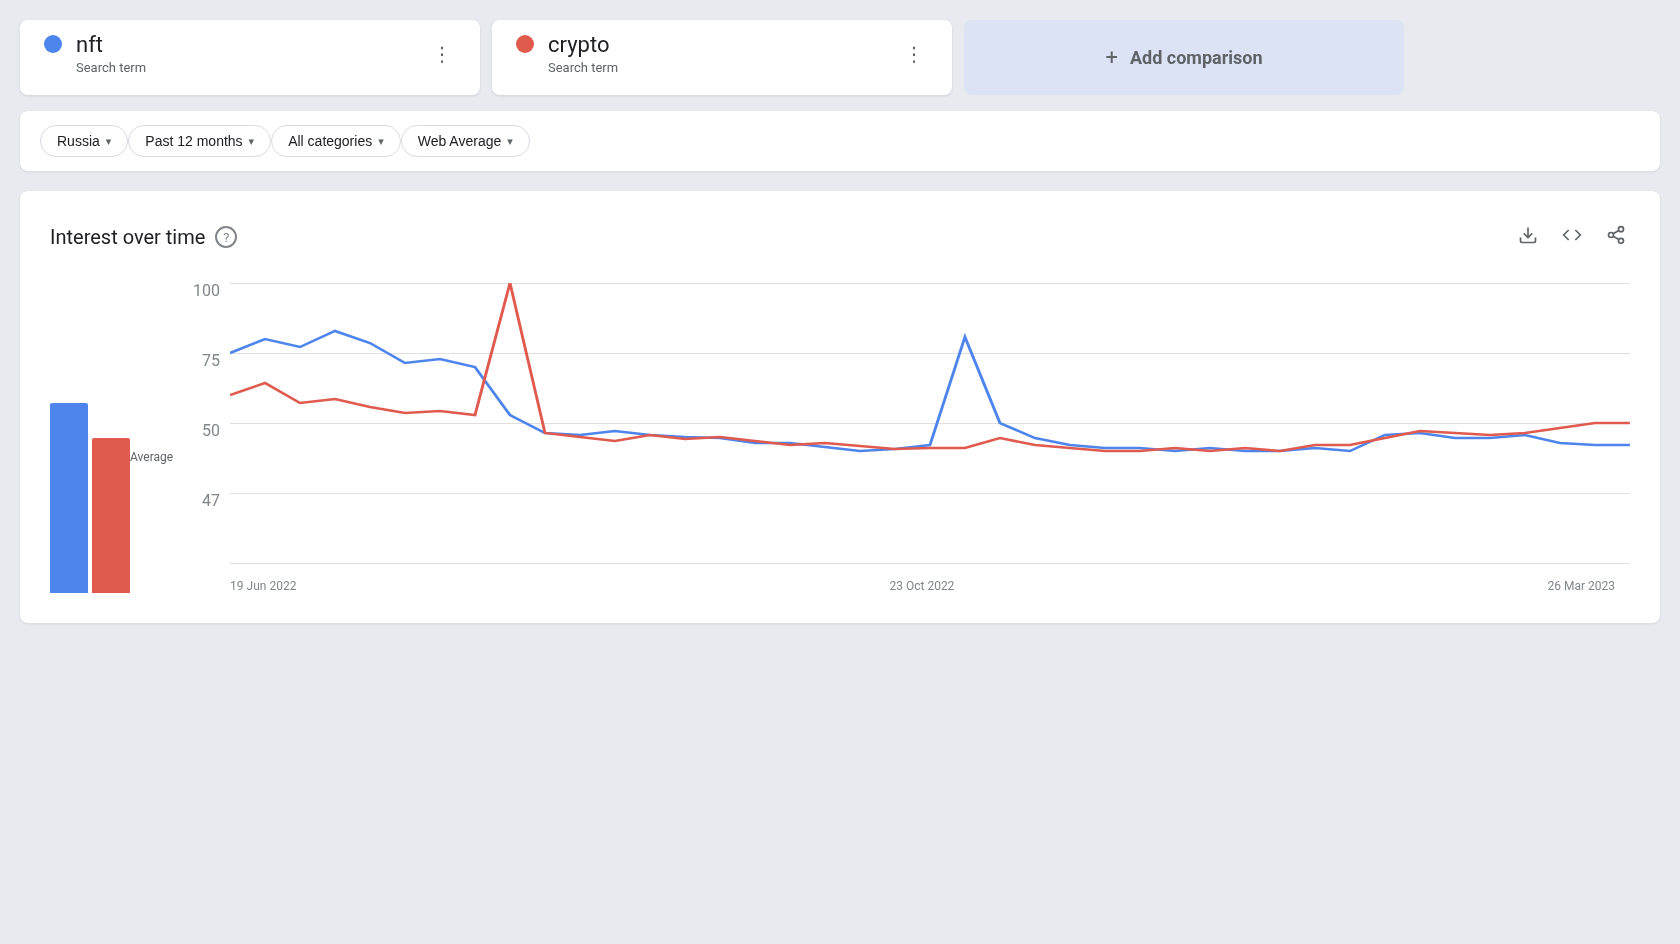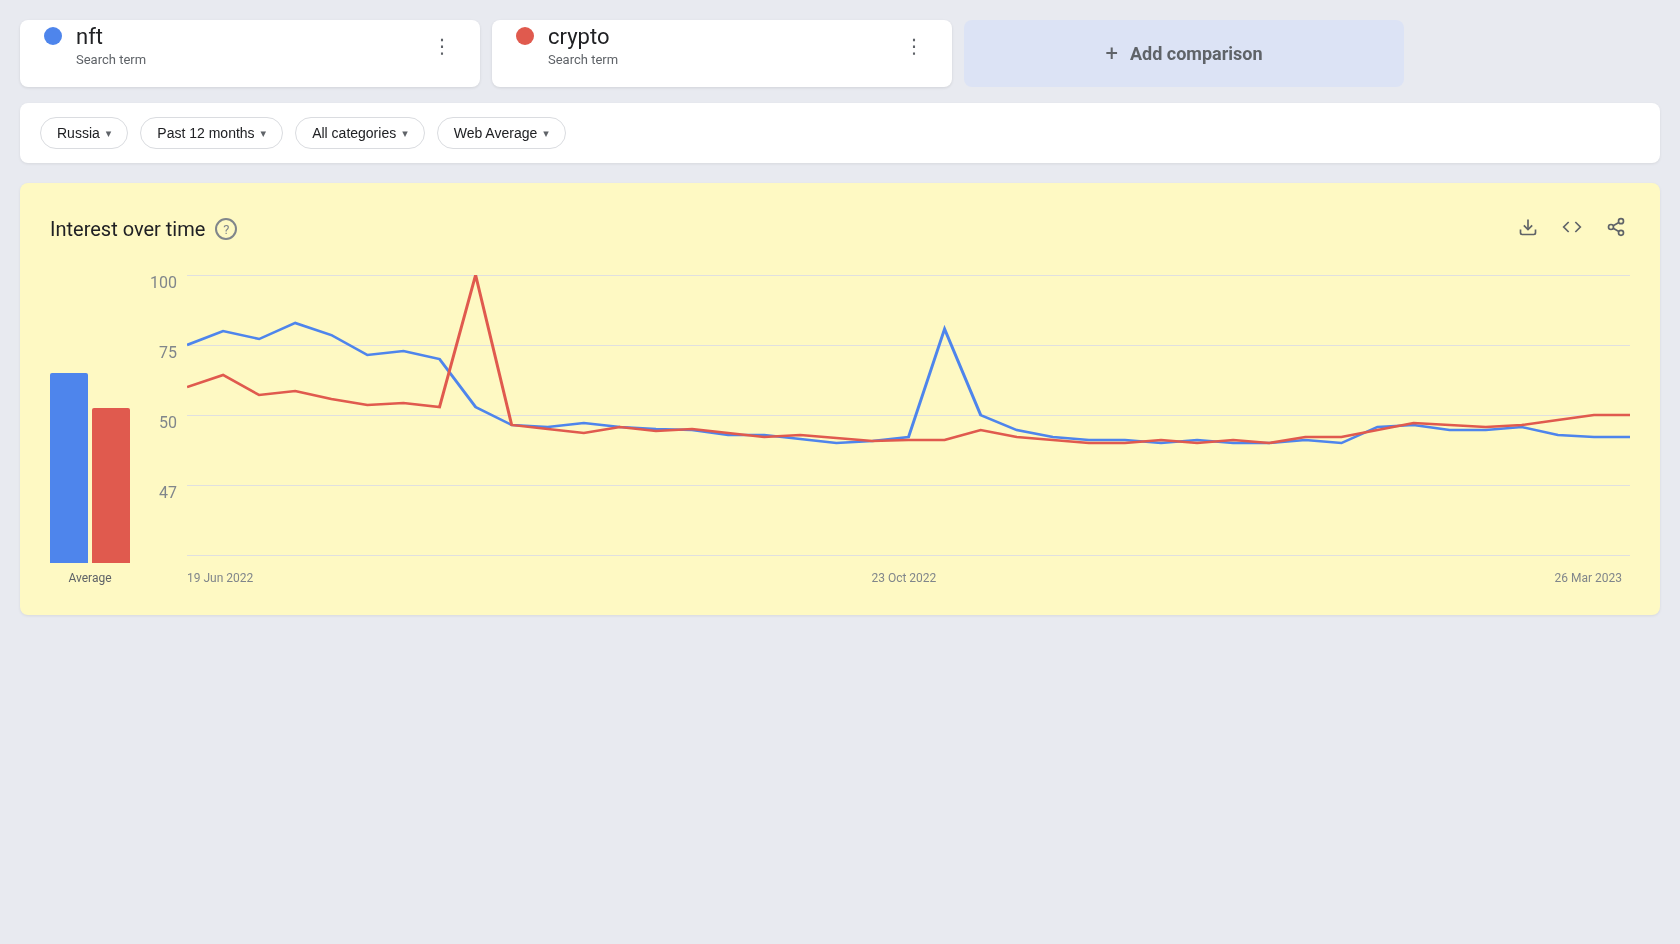--- a/index.html
+++ b/index.html
@@ -12,21 +12,21 @@
 
     .top-section {
       display: flex;
       gap: 12px;
       margin-bottom: 16px;
     }
 
     .search-card {
       background: #fff;
       border-radius: 8px;
-      padding: 4px 20px 20px 24px;
+      padding: 12px 20px 20px 24px;
       flex: 1;
       display: flex;
       align-items: center;
       justify-content: space-between;
       box-shadow: 0 1px 3px rgba(0,0,0,0.1);
       max-width: 460px;
     }
 
     .search-card-left {
       display: flex;
@@ -90,21 +90,20 @@
       font-size: 18px;
       color: #5f6368;
       font-weight: 700;
     }
 
     .filter-bar {
       background: #fff;
       border-radius: 8px;
       padding: 14px 20px;
       display: flex;
-      gap: 12px;
       margin-bottom: 20px;
       box-shadow: 0 1px 3px rgba(0,0,0,0.08);
     }
 
     .filter-btn {
       display: flex;
       align-items: center;
       gap: 6px;
       border: 1px solid #dadce0;
       border-radius: 20px;
@@ -114,21 +113,21 @@
       font-size: 14px;
       color: #202124;
     }
 
     .chevron {
       font-size: 11px;
       color: #5f6368;
     }
 
     .chart-section {
-      background: #fef9c3;
+      background: #ffffff;
       border-radius: 8px;
       padding: 30px 30px 30px 30px;
       box-shadow: 0 1px 3px rgba(0,0,0,0.08);
     }
 
     .chart-header {
       display: flex;
       align-items: center;
       justify-content: space-between;
       margin-bottom: 30px;
@@ -174,21 +173,21 @@
     }
 
     .chart-area {
       display: flex;
       gap: 0;
       align-items: flex-end;
     }
 
     .average-column {
       display: flex;
-      flex-direction: column;
+      flex-direction: row;
       align-items: center;
       margin-right: 20px;
       flex-shrink: 0;
     }
 
     .bar-group {
       display: flex;
       gap: 4px;
       align-items: flex-end;
       height: 280px;
@@ -261,21 +260,21 @@
       left: 0;
       right: 0;
       height: 1px;
       background: #e0e0e0;
     }
 
     .x-axis-labels {
       position: absolute;
       bottom: 0;
       left: 0;
-      right: 8px;
+      right: 15px;
       display: flex;
       justify-content: space-between;
       height: 30px;
       align-items: flex-end;
     }
 
     .x-label {
       font-size: 12px;
       color: #80868b;
     }

